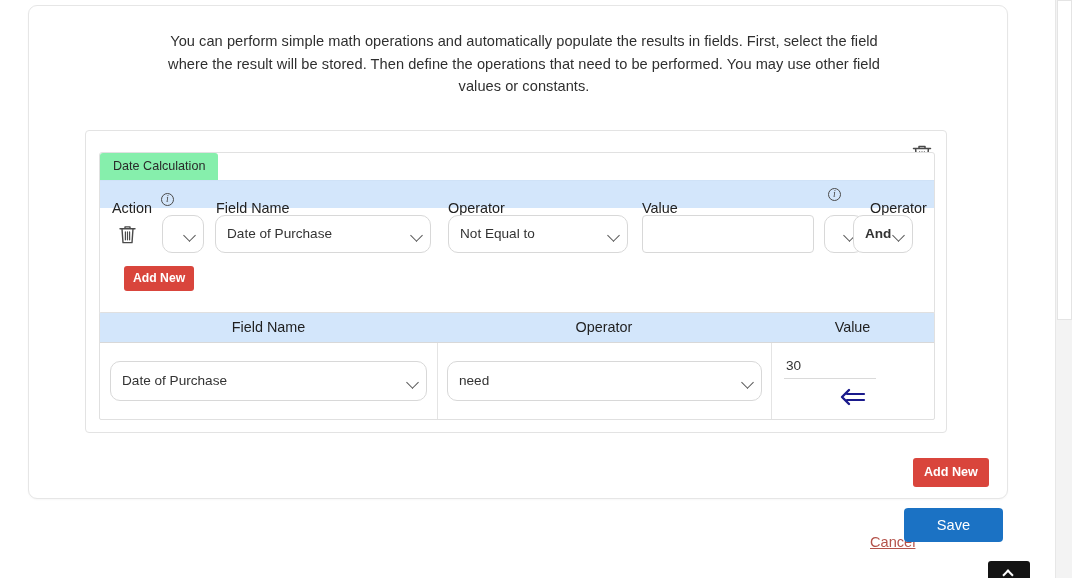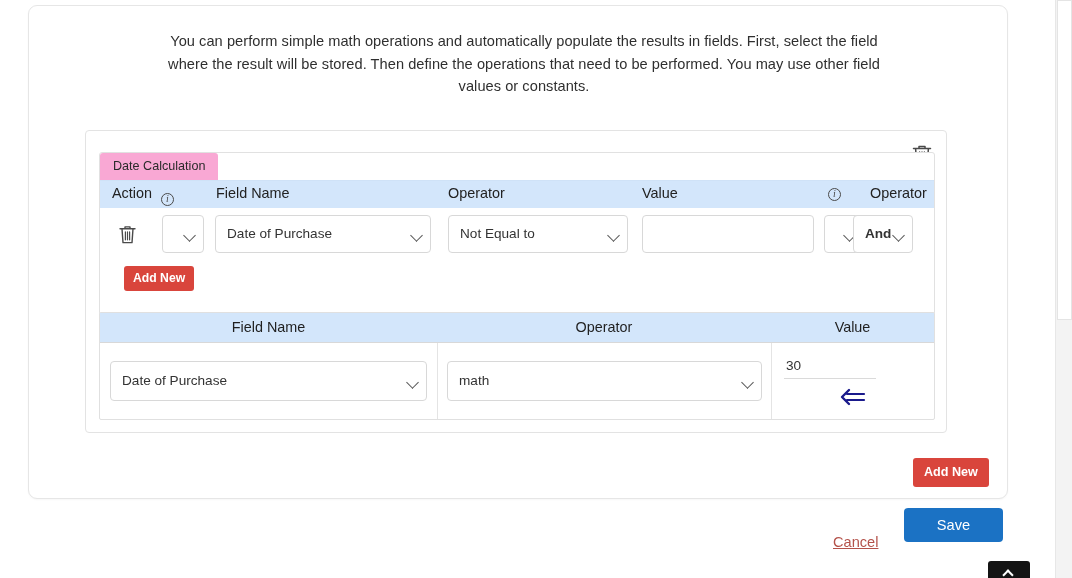--- a/index.html
+++ b/index.html
@@ -58,39 +58,39 @@
     left: 13px; top: 21px;
     width: 836px; height: 163px;
     border: 1px solid #e1e1e1;
     border-radius: 3px;
     background: #fff;
   }
 
   .tab-strip { position: absolute; left: 0; top: 0; height: 28px; }
   .tab {
     display: inline-block;
-    background: #f9a8d4;
+    background: #86efac;
     color: #2a2a2a;
     font-size: 12.6px;
     padding: 6px 13px 7px 13px;
     border-radius: 3px 3px 0 0;
     line-height: 14px;
     cursor: pointer;
   }
 
   .cond-head {
     position: absolute;
     left: 0; top: 27px;
     width: 100%; height: 28px;
     background: #d3e6fb;
     border-top: 1px solid #cfe2f7;
   }
   .cond-head .hcell {
     position: absolute;
-    top: 4px;
+    top: 19px;
     font-size: 14.4px;
     color: #222;
   }
   .h-action    { left: 12px; }
   .h-field     { left: 116px; }
   .h-operator  { left: 348px; }
   .h-value     { left: 542px; }
   .h-condition { left: 770px; }
 
   .info-icon {
@@ -130,21 +130,21 @@
     left: 18px; top: 16px;
     width: 19px; height: 21px;
     cursor: pointer;
   }
 
   
   .sel {
     position: absolute;
     background: #fff;
     border: 1px solid #d8d8d8;
-    border-radius: 4px;
+    border-radius: 10px;
     font-size: 13.6px;
     color: #333;
     height: 38px;
     line-height: 36px;
     padding-left: 11px;
     padding-right: 26px;
     white-space: nowrap;
     overflow: hidden;
     cursor: pointer;
   }
@@ -260,21 +260,21 @@
     border: none;
     border-radius: 3px;
     padding: 7px 11px 8px 11px;
     cursor: pointer;
     font-family: "Liberation Sans", sans-serif;
   }
 
   
   .cancel-link {
     position: absolute;
-    left: 833px; top: 534px;
+    left: 870px; top: 534px;
     font-size: 14.6px;
     color: #b4524a;
     text-decoration: underline;
     cursor: pointer;
   }
   .btn-save {
     position: absolute;
     left: 904px; top: 508px;
     width: 99px; height: 34px;
     background: #1b72c4;
@@ -420,21 +420,21 @@
 
           <div class="ops-cell-field">
             <div class="sel sel-ops-field">
               <span>Date of Purchase</span>
               <i class="chev"></i>
             </div>
           </div>
 
           <div class="ops-cell-op">
             <div class="sel sel-ops-op">
-              <span>math</span>
+              <span>need</span>
               <i class="chev"></i>
             </div>
           </div>
 
           <div class="ops-cell-val">
             <input class="underline-input" type="text" value="30" style="">
             <div class="arrow-insert">
               <svg viewBox="0 0 30 18" width="30" height="18" aria-hidden="true">
                 <path d="M26 6 H9" stroke="#1a1a8c" stroke-width="2.2" fill="none" stroke-linecap="round"></path>
                 <path d="M26 12 H9" stroke="#1a1a8c" stroke-width="2.2" fill="none" stroke-linecap="round"></path>

